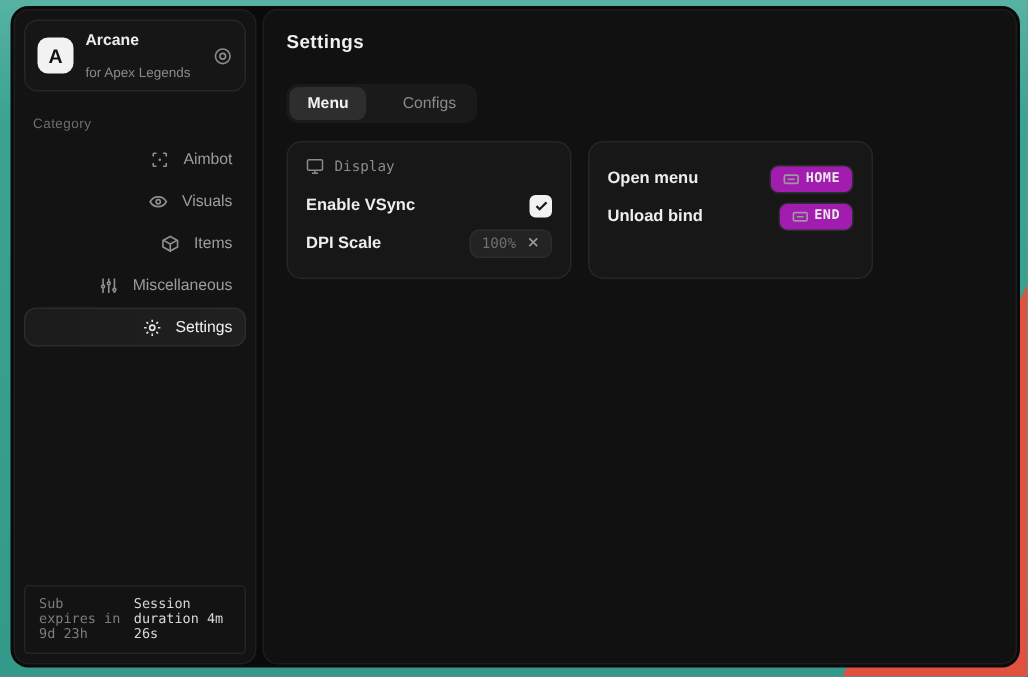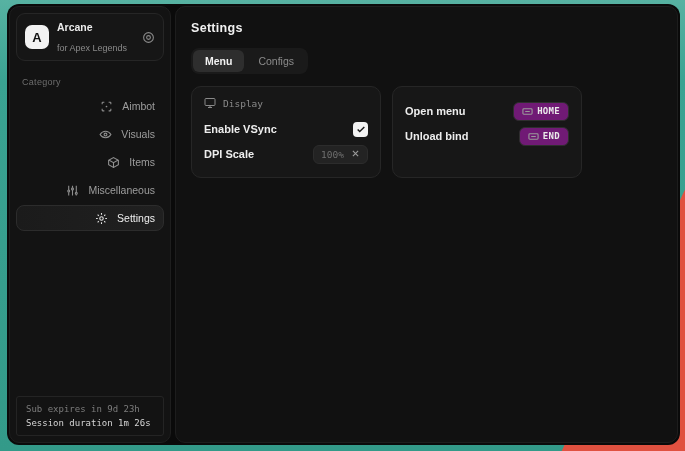--- a/index.html
+++ b/index.html
@@ -53,35 +53,35 @@
   }
   .nav-item .ni-icon { display:flex; color:#8f8f8f; }
   .nav-item.active {
     background:linear-gradient(90deg,#1b1b1b 0%, #202020 100%);
     border-color:#2c2c2c; color:#f0f0f0;
   }
   .nav-item.active .ni-icon { color:#e6e6e6; }
   .sb-spacer { flex:1; }
   .sb-footer {
     border:1px solid #242424; border-radius:3px;
-    padding:7px 9px; display:flex; flex-direction:column; gap:4px;
+    padding:7px 9px; display:flex; flex-direction:row; gap:4px;
     font-family:"DejaVu Sans Mono",monospace;
   }
   .sb-footer .line1 { font-size:9px; color:#7c7c7c; }
   .sb-footer .line2 { font-size:9px; color:#d6d6d6; }
   
   .main {
     flex:1; background:#111111; border:1px solid #1d1d1d;
     border-radius:10px; padding:14px 15px;
     display:flex; flex-direction:column;
   }
   .page-title { font-size:12.5px; font-weight:bold; color:#f0f0f0; letter-spacing:.3px; }
   .tabs {
-    margin-top:13px; display:inline-flex; align-self:flex-start;
-    background:#1a1a1a; border-radius:8px; padding:2px; gap:2px;
+    margin-top:21px; display:inline-flex; align-self:flex-start;
+    background:#1a1a1a; border-radius:8px; padding:2px; gap:12px;
   }
   .tab {
     font-size:10.5px; padding:5px 12px; border-radius:6px;
     color:#8b8b8b;
   }
   .tab.active { background:#2e2e2e; color:#f2f2f2; font-weight:bold; }
   .cards { margin-top:12px; display:flex; gap:11px; }
   .card {
     width:190px; background:#171717; border:1px solid #262626;
     border-radius:10px; padding:10px 12px 12px;
@@ -103,21 +103,21 @@
   }
   .dpi-input {
     display:flex; gap:7px;
     background:#232323; border:1px solid #2c2c2c; border-radius:6px;
     padding:3px 7px;
   }
   .dpi-value { font-family:"DejaVu Sans Mono",monospace; font-size:9.5px; color:#6f6f6f; }
   .dpi-clear { display:flex; color:#9a9a9a; }
   .keybind {
     display:flex; align-items:center; gap:4px;
-    background:#701a75; border:1px solid #2e2e2e; border-radius:6px;
+    background:#a21caf; border:1px solid #2e2e2e; border-radius:6px;
     padding:3px 8px;
   }
   .kb-icon { display:flex; color:#9a9a9a; }
   .kb-text { font-family:"DejaVu Sans Mono",monospace; font-size:9px; font-weight:bold; color:#e9e9e9; letter-spacing:.3px; }
   svg { display:block; }
 </style>
 </head>
 <body>
 
 <div class="bg-red"></div>
@@ -195,21 +195,21 @@
         </span>
         <span>Settings</span>
       </div>
 
     </div>
 
     <div class="sb-spacer"></div>
 
     <div class="sb-footer">
       <span class="line1">Sub expires in 9d 23h</span>
-      <span class="line2">Session duration 1m 26s</span>
+      <span class="line2">Session duration 4m 26s</span>
     </div>
 
   </div>
 
   <div class="main">
 
     <div class="page-title">Settings</div>
 
     <div class="tabs">
       <div class="tab active">Menu</div>

